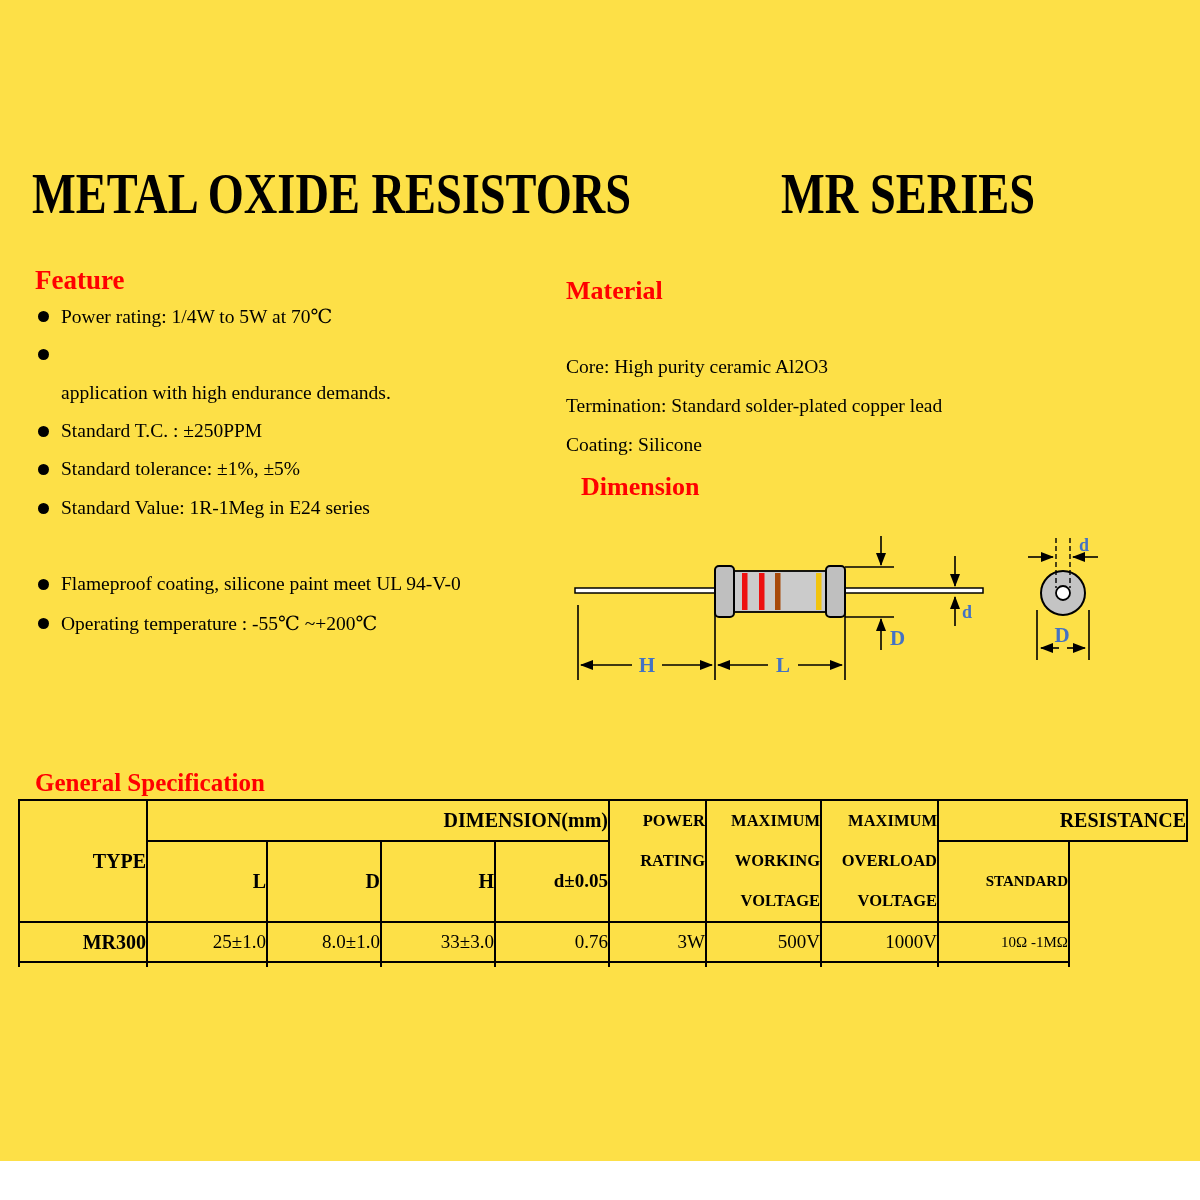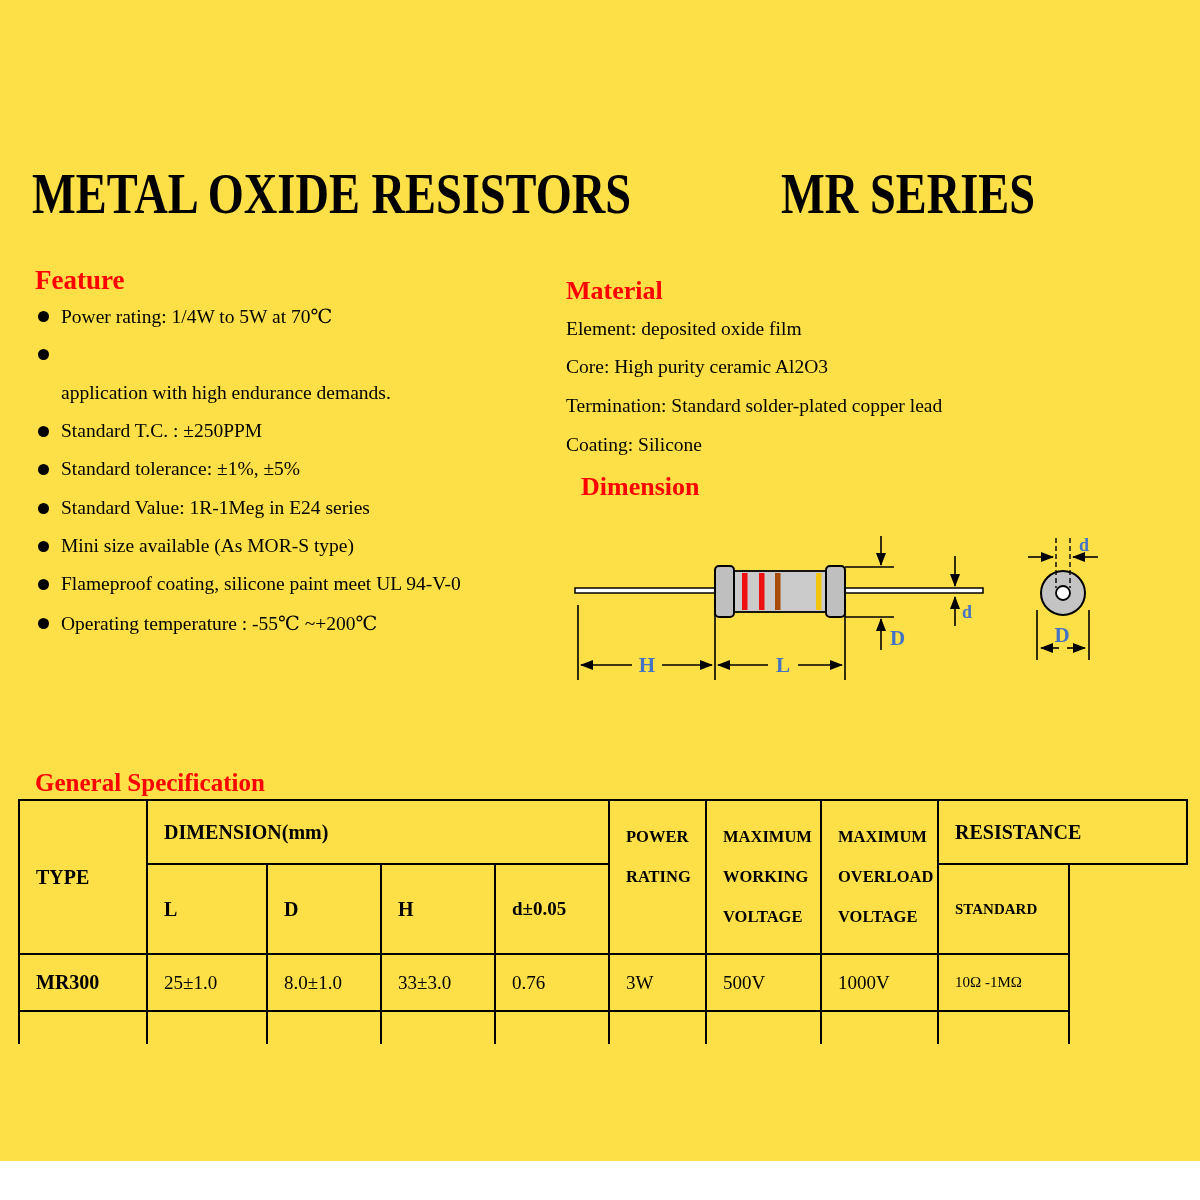--- a/index.html
+++ b/index.html
@@ -29,21 +29,21 @@
                       border-radius:50%; background:#000; }
   .feat-row .ftext  { margin-left:26px; font-size:19.5px; white-space:nowrap; }
   .feat-row .ftext.wrap { }
   
   .mat-row { position:absolute; left:566px; width:560px; height:38px; display:flex; align-items:center; }
   .mat-row .mtext { font-size:19.5px; white-space:nowrap; }
   
   .dim-svg { position:absolute; left:560px; top:520px; }
   
   .spec-table { position:absolute; left:18px; top:799px; border-collapse:collapse; table-layout:fixed; width:1168px; }
-  .spec-table td { border:2px solid #000; text-align:left; vertical-align:middle; padding:16px; overflow:hidden; }
+  .spec-table td { border:2px solid #000; text-align:right; vertical-align:middle; padding:0; overflow:hidden; }
   .spec-table td.nb { border:none; }
   .spec-table td.stub { border:none; border-left:2px solid #000; border-right:2px solid #000; }
   .spec-table tr.r1 { height:40px; }
   .spec-table tr.r2 { height:80px; }
   .spec-table tr.r3 { height:40px; }
   .spec-table tr.r4 { height:5px; }
   .th-big   { font-weight:bold; font-size:20px; }
   .th-mid   { font-weight:bold; font-size:19px; }
   .th-small { font-weight:bold; font-size:15px; }
   .cell-top { vertical-align:top !important; }
@@ -77,37 +77,30 @@
     <span class="ftext">Standard T.C. : ±250PPM</span>
   </div>
   <div class="feat-row" style="top:450px">
     <span class="bullet"></span>
     <span class="ftext">Standard tolerance: ±1%, ±5%</span>
   </div>
   <div class="feat-row" style="top:489px">
     <span class="bullet"></span>
     <span class="ftext">Standard Value: 1R-1Meg in E24 series</span>
   </div>
-  <div class="feat-row" style="top:527px">
-    <span class="bullet"></span>
-    <span class="ftext">Mini size available (As MOR-S type)</span>
-  </div>
   <div class="feat-row" style="top:565px">
     <span class="bullet"></span>
     <span class="ftext">Flameproof coating, silicone paint meet UL 94-V-0</span>
   </div>
   <div class="feat-row" style="top:604px">
     <span class="bullet"></span>
     <span class="ftext">Operating temperature : -55℃ ~+200℃</span>
   </div>
 
   <div class="red-head h-material">Material</div>
-  <div class="mat-row" style="top:310px">
-    <span class="mtext">Element: deposited oxide film</span>
-  </div>
   <div class="mat-row" style="top:348px">
     <span class="mtext">Core: High purity ceramic Al2O3</span>
   </div>
   <div class="mat-row" style="top:387px">
     <span class="mtext">Termination: Standard solder-plated copper lead</span>
   </div>
   <div class="mat-row" style="top:426px">
     <span class="mtext">Coating: Silicone</span>
   </div>
 

